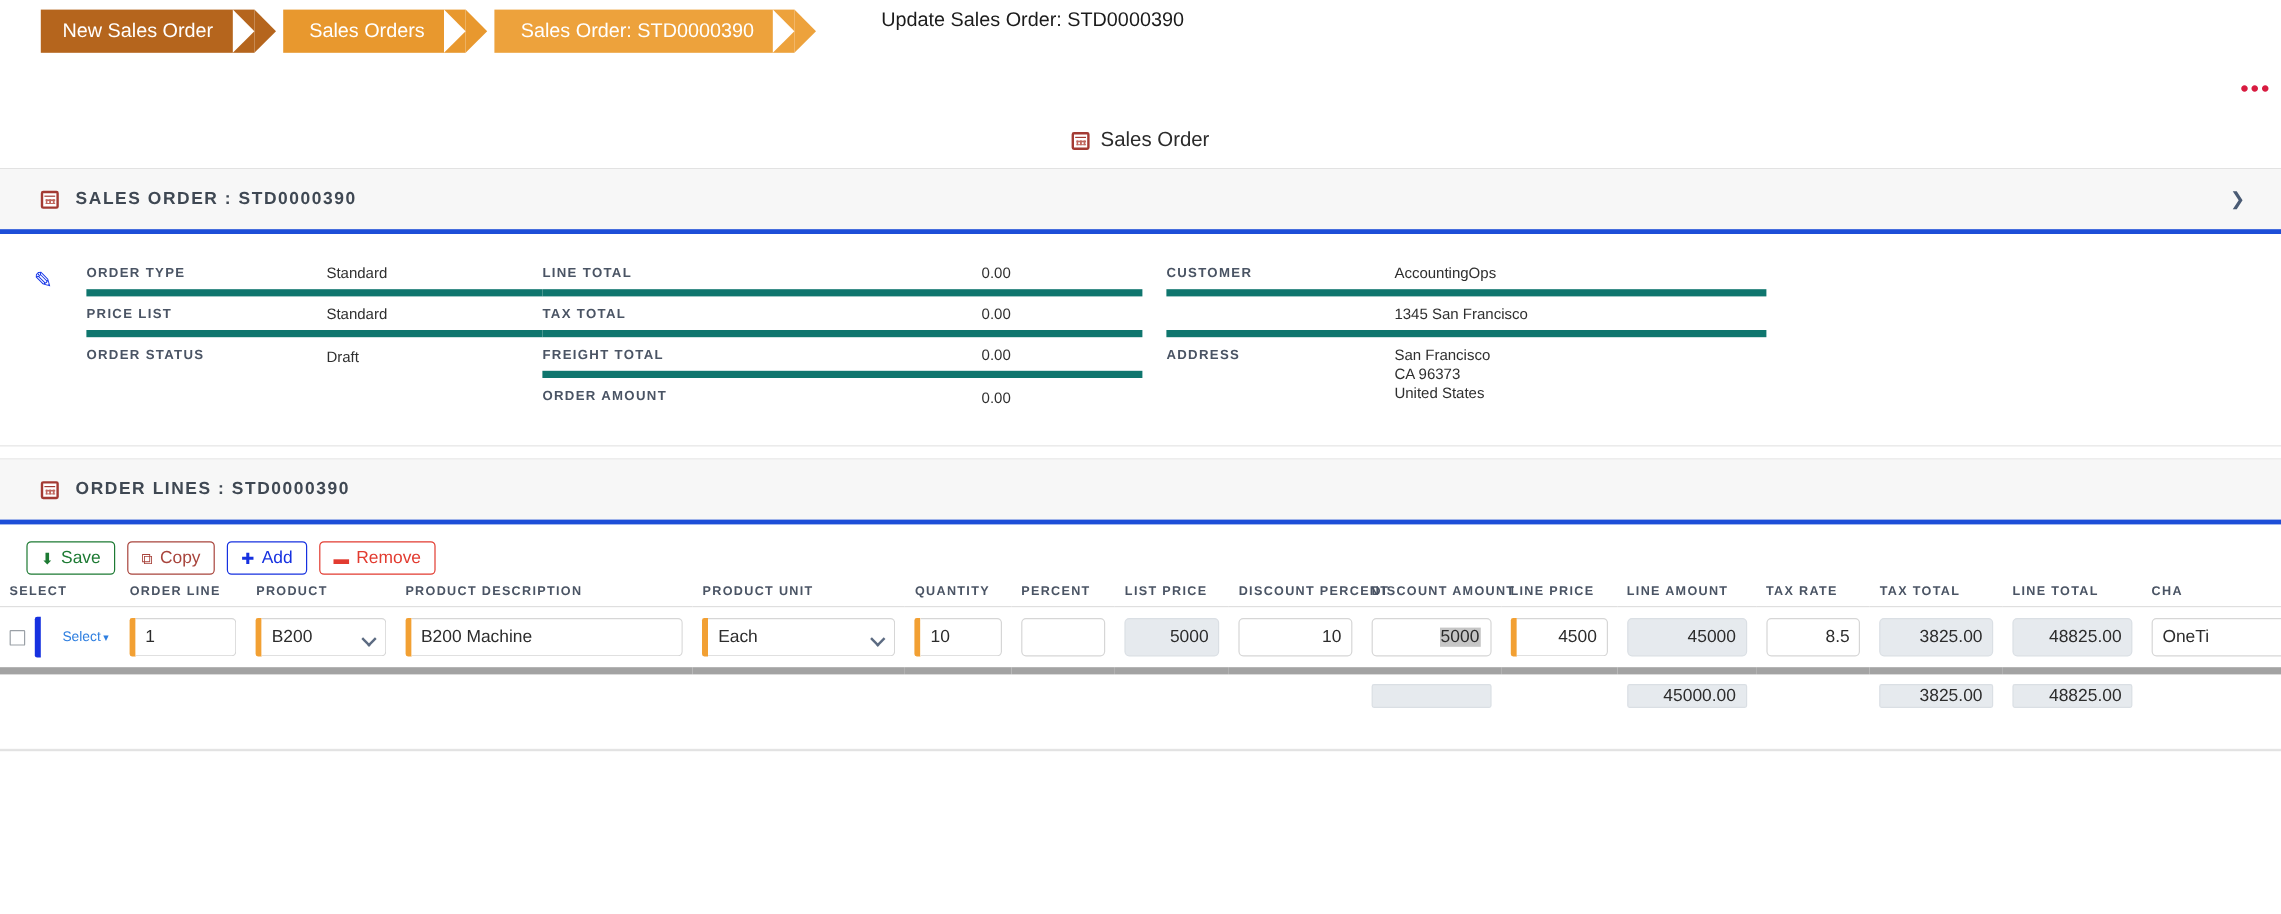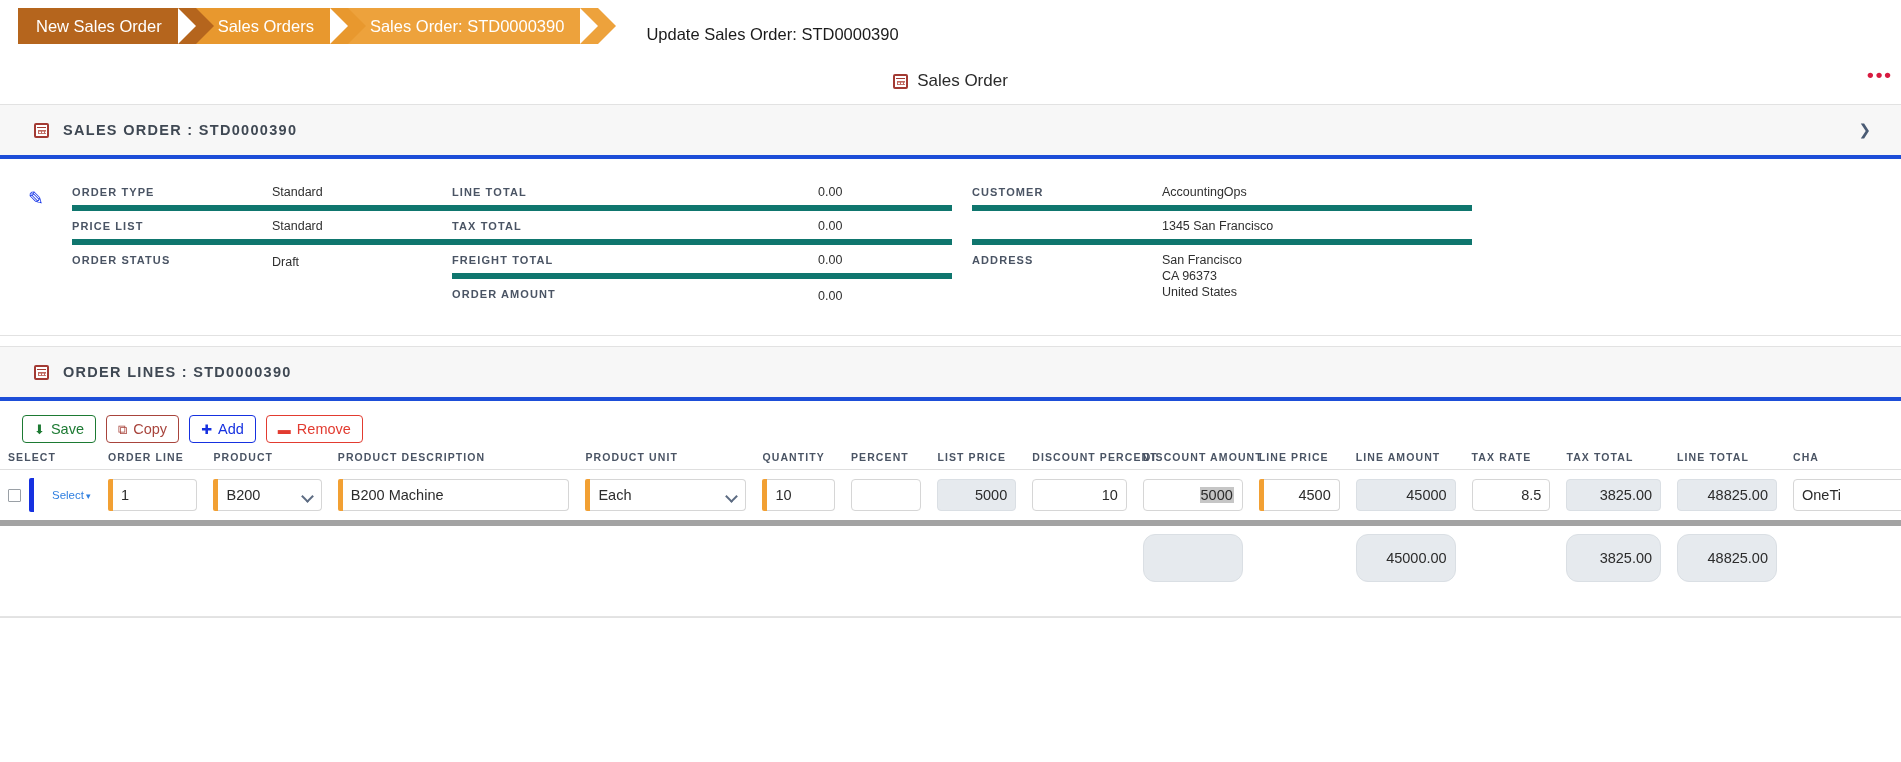--- a/index.html
+++ b/index.html
@@ -7,24 +7,25 @@
     margin: 0; padding: 0;
     width: 1901px; height: 762px;
     background: #ffffff;
     font-family: "Liberation Sans", sans-serif;
     overflow: hidden;
   }
 
   
   .crumbs {
     display: flex;
-    align-items: flex-end;
+    align-items: flex-start;
     height: 36px;
     margin-top: 8px;
-    padding-left: 18px;
+    padding-left: 34px;
+    gap: 24px;
   }
   .crumb {
     position: relative;
     height: 36px;
     display: flex;
     align-items: center;
     color: #ffffff;
     font-size: 16.5px;
     padding: 0 34px 0 22px;
     white-space: nowrap;
@@ -73,21 +74,21 @@
     line-height: 10px;
     font-weight: bold;
     cursor: pointer;
   }
 
   
   .page-tab-wrap {
     display: flex;
     justify-content: center;
     align-items: center;
-    margin-top: 24px;
+    margin-top: 60px;
     height: 26px;
   }
   .page-tab { display: flex; align-items: center; gap: 9px; cursor: pointer; }
   .page-tab .label { font-size: 17px; color: #2b2b2b; }
   .grid-icon {
     width: 15px; height: 15px;
     border: 2px solid #a33a33;
     border-radius: 2px;
     display: block;
     position: relative;
@@ -308,23 +309,23 @@
     color: #2f7fe0;
     font-size: 11.5px;
     cursor: pointer;
     white-space: nowrap;
     margin-left: 10px;
   }
   .selectlink .caret { font-size: 9px; margin-left: 2px; }
   .hl { background: #c6c6c6; padding: 0 1px; }
   .sel-cell { display: flex; align-items: center; gap: 8px; }
   .totalbox {
-    height: 48px;
+    height: 20px;
     border: 1px solid #dadfe4;
-    border-radius: 12px;
+    border-radius: 2px;
     background: #e6eaee;
     font-size: 14.5px;
     color: #2c2c2c;
     display: flex;
     align-items: center;
     justify-content: flex-end;
     padding: 0 8px;
     width: 100%;
   }
   .bottom-rule { border-top: 1px solid #e4e4e4; margin-top: 26px; }

